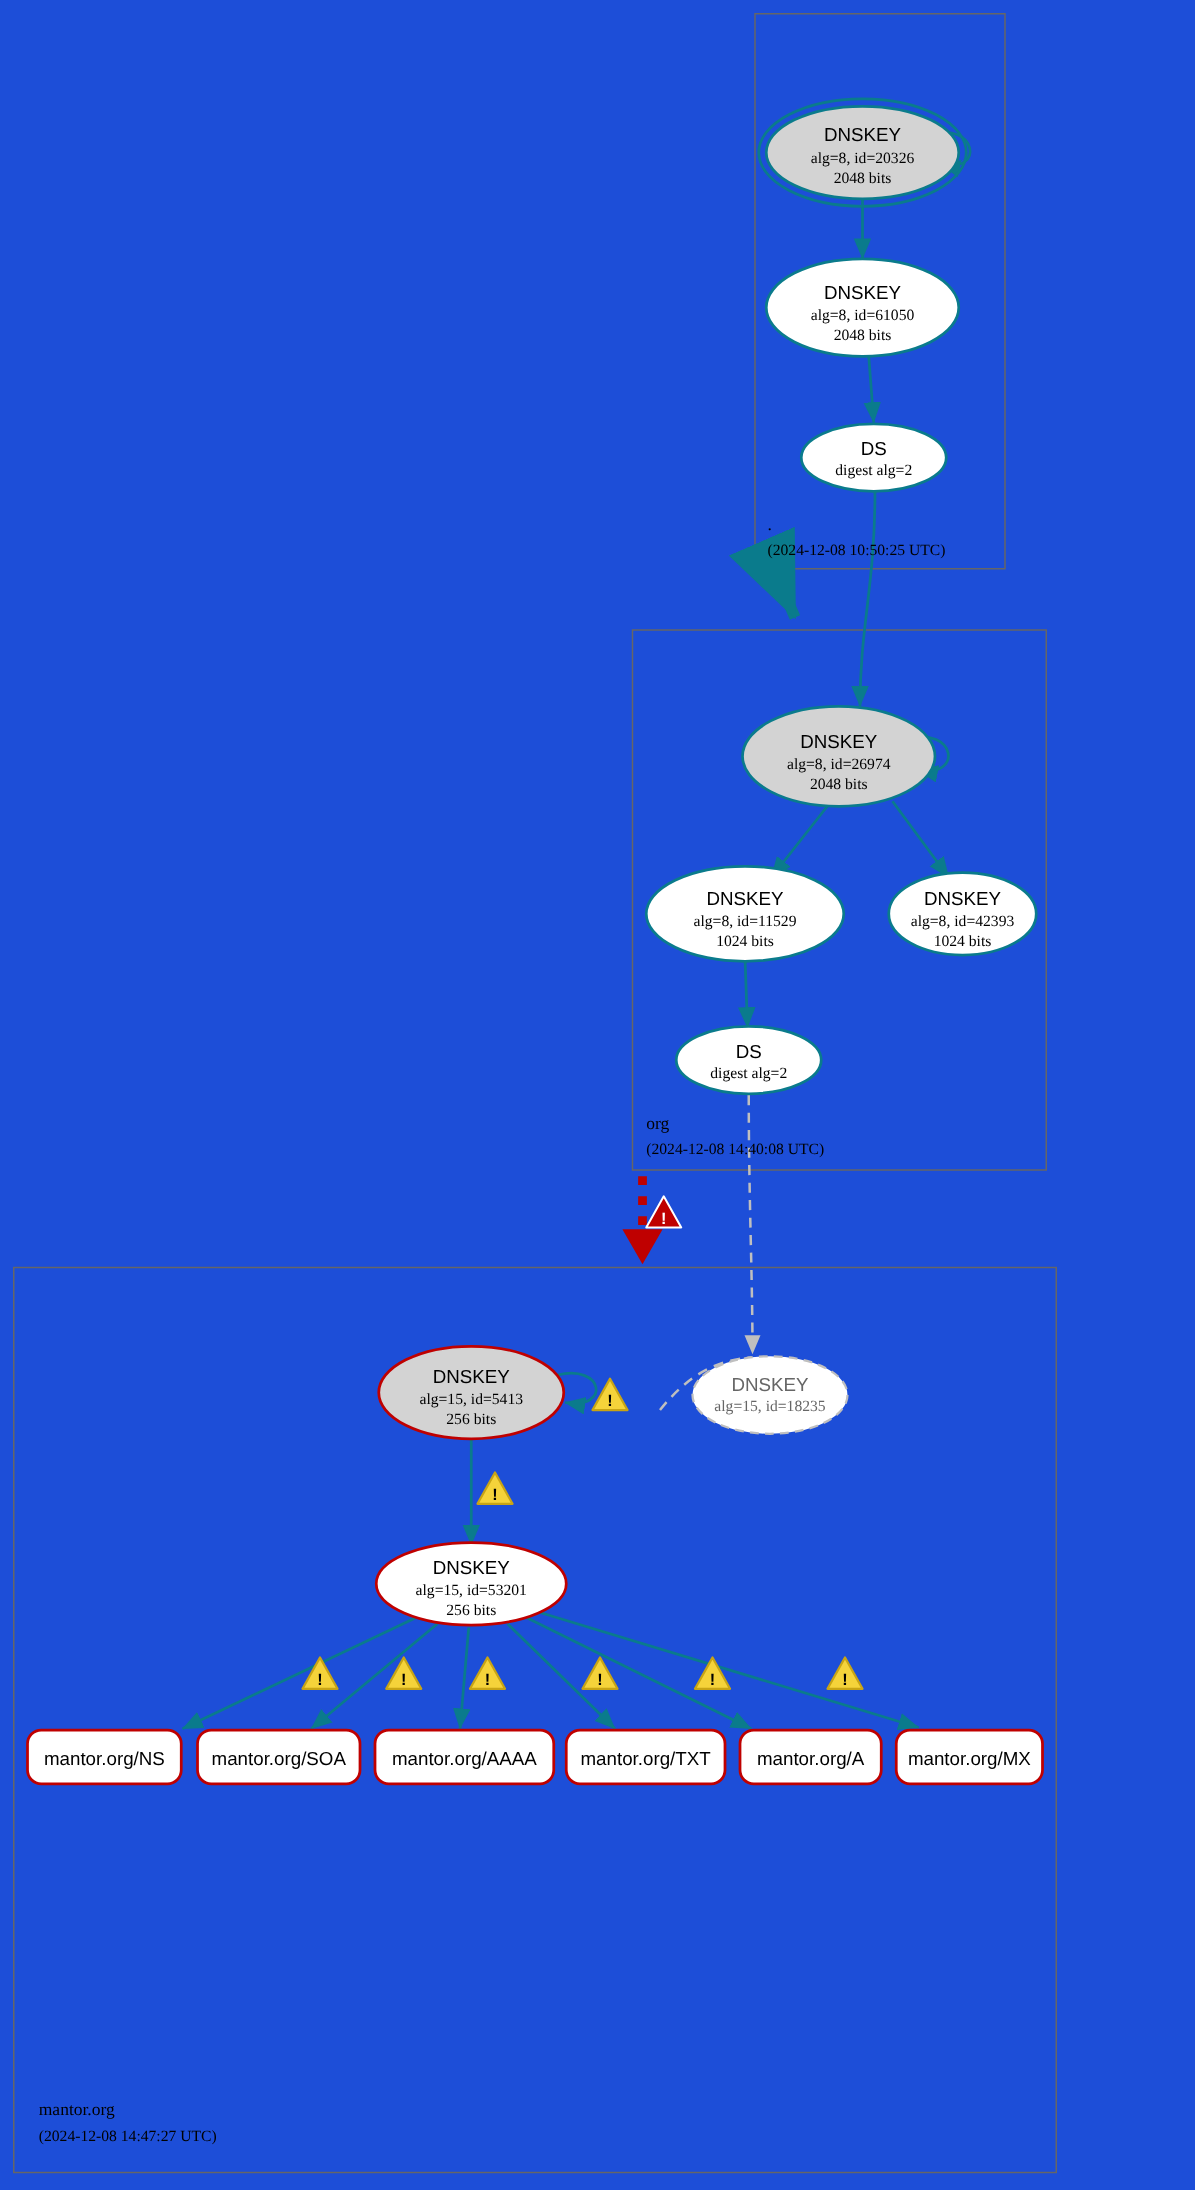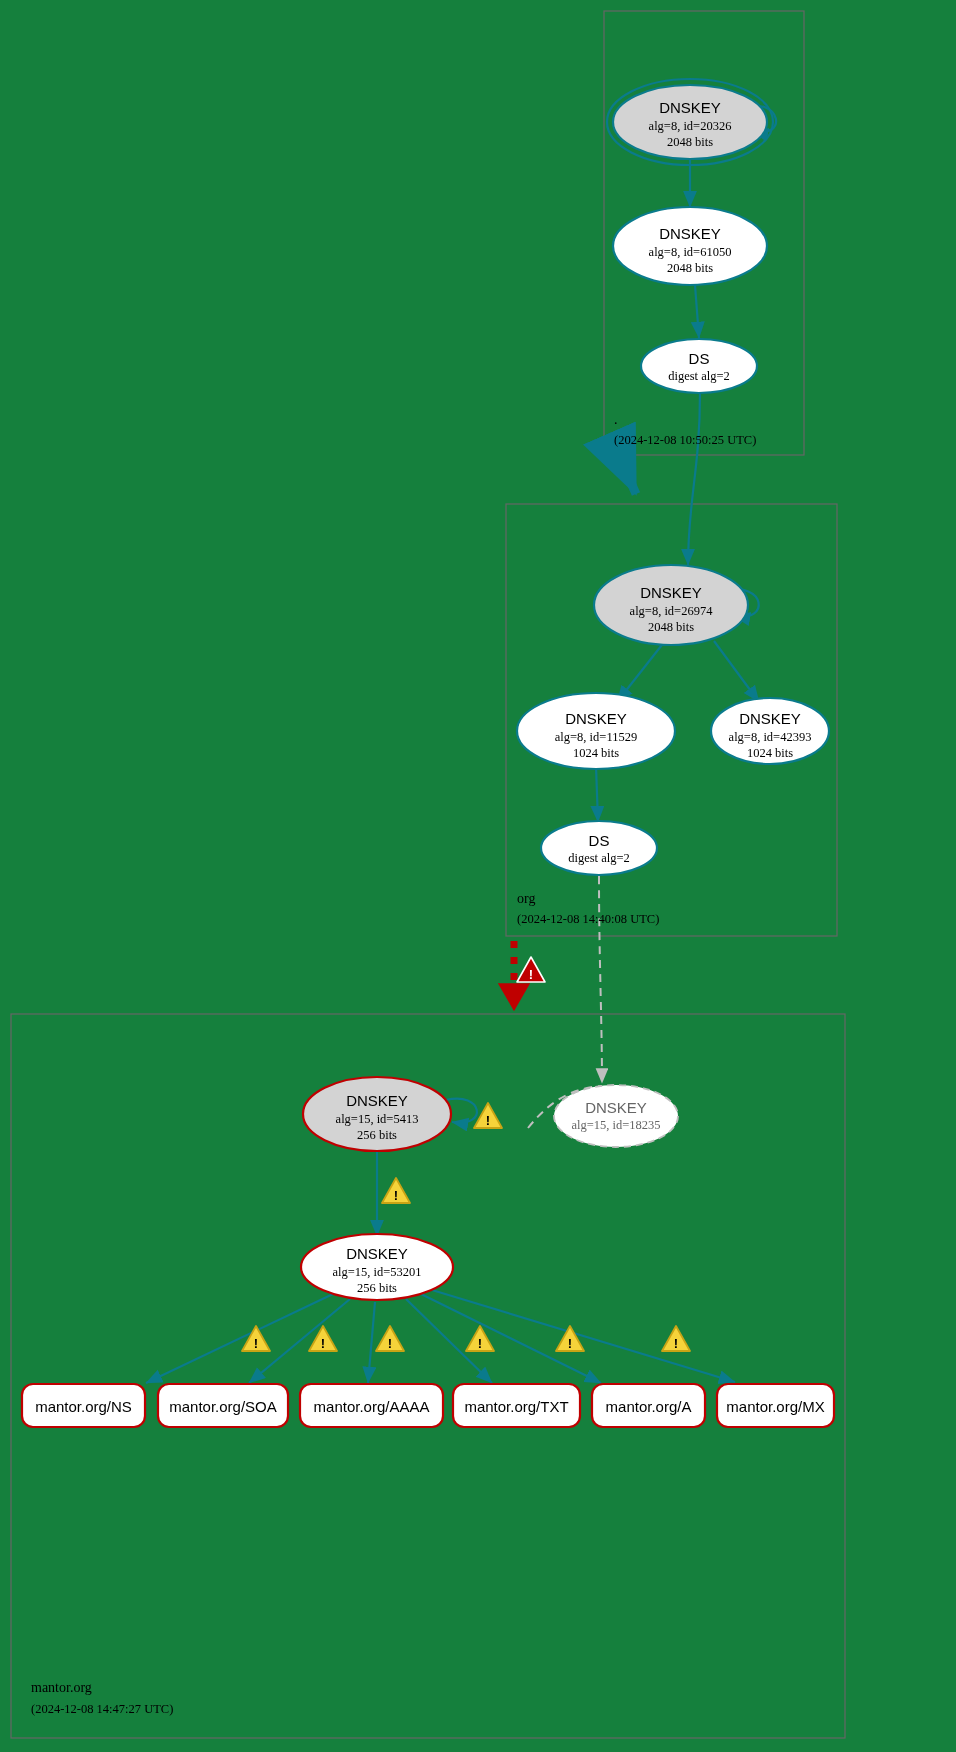--- a/index.html
+++ b/index.html
@@ -7,21 +7,21 @@
     padding: 0;
     background: #ffffff;
   }
   body {
     font-family: "Liberation Sans", sans-serif;
   }
   #canvas {
     position: relative;
     width: 956px;
     height: 1752px;
-    background: #15803d;
+    background: #1d4ed8;
     overflow: hidden;
   }
   svg.layer {
     position: absolute;
     left: 0;
     top: 0;
     width: 956px;
     height: 1752px;
     pointer-events: none;
   }

